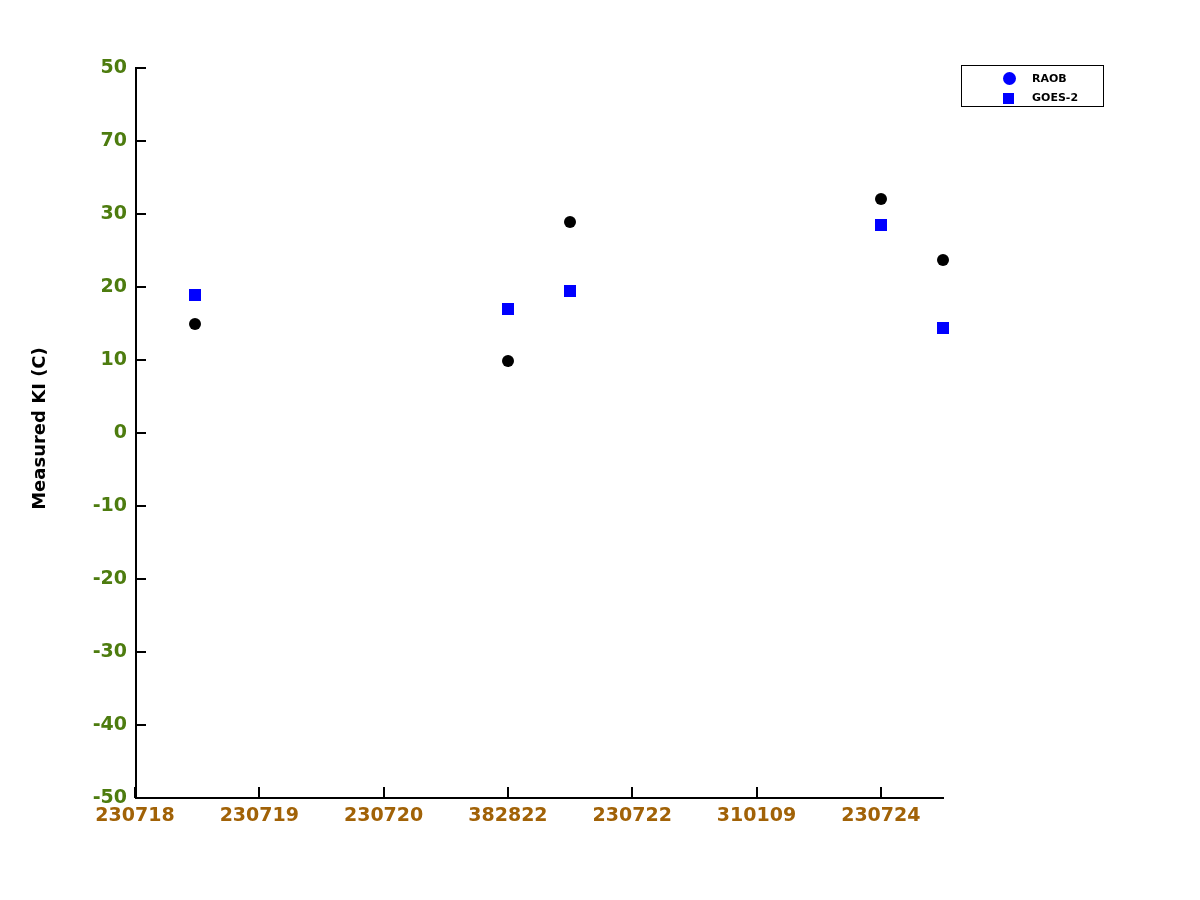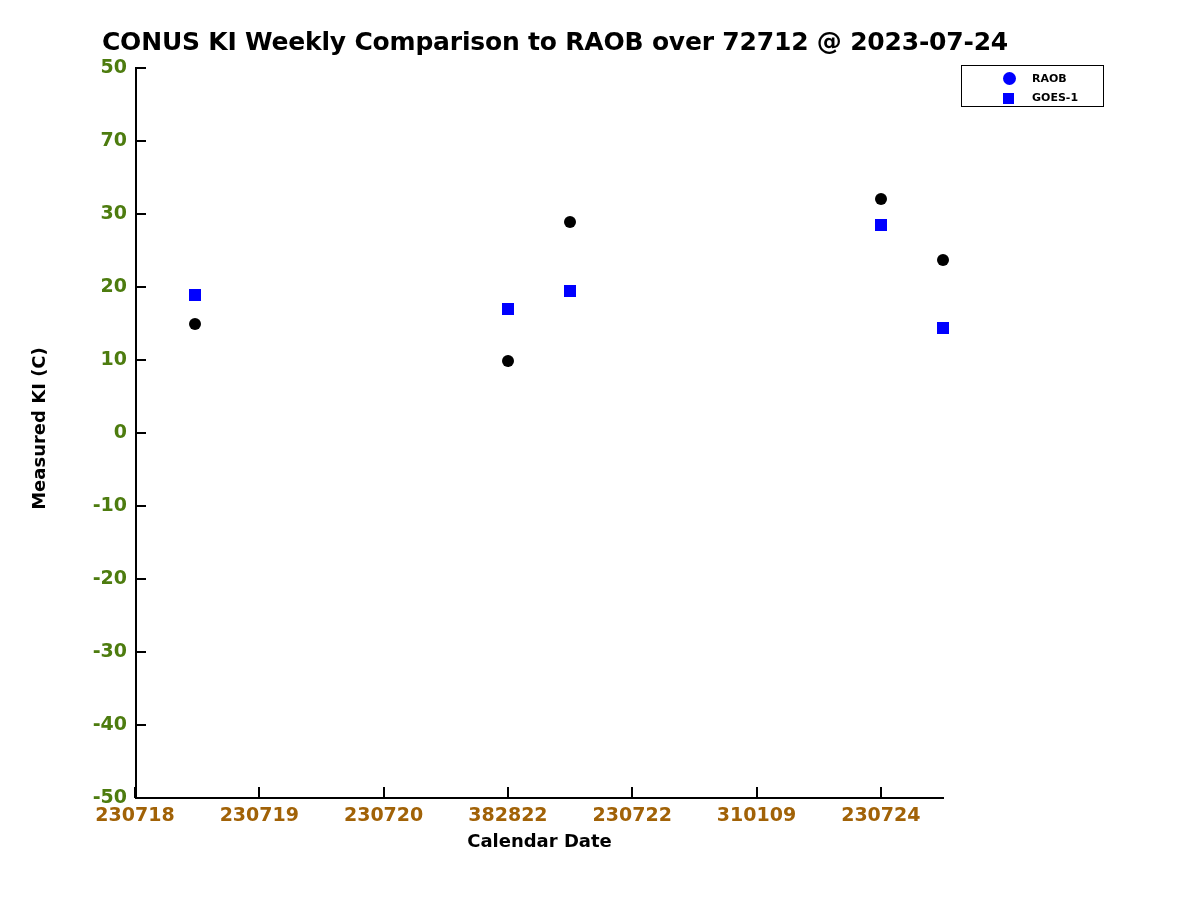--- a/index.html
+++ b/index.html
@@ -149,21 +149,20 @@
     color: #000000;
     font-family: "DejaVu Sans", sans-serif;
     white-space: nowrap;
   }
 </style>
 </head>
 <body>
 
 <div id="figure">
 
-  <div class="chart-title">CONUS KI Weekly Comparison to RAOB over 72712 @ 2023-07-24</div>
 
   <div id="axis-left"></div>
   <div id="axis-bottom"></div>
 
   <div id="y-ticks">
       <div class="ytick" style="top: 67px;"></div>
       <div class="ytick-label" style="top: 55px; left: 27px; right: auto;">50</div>
       <div class="ytick" style="top: 140px;"></div>
       <div class="ytick-label" style="top: 128px; left: 27px; right: auto;">70</div>
       <div class="ytick" style="top: 213px;"></div>
@@ -208,27 +207,26 @@
       <div class="marker circle" title="RAOB: 28.9" style="width: 12px; height: 12px; background: rgb(0, 0, 0); left: 429.077px; top: 148.03px;"></div>
       <div class="marker circle" title="RAOB: 32" style="width: 12px; height: 12px; background: rgb(0, 0, 0); left: 739.846px; top: 125.4px;"></div>
       <div class="marker circle" title="RAOB: 23.7" style="width: 12px; height: 12px; background: rgb(0, 0, 0); left: 802px; top: 185.99px;"></div>
       <div class="marker square" title="GOES-16: 18.9" style="width: 12px; height: 12px; background: rgb(0, 0, 255); left: 53.6677px; top: 221.03px;"></div>
       <div class="marker square" title="GOES-16: 17" style="width: 12px; height: 12px; background: rgb(0, 0, 255); left: 366.923px; top: 234.9px;"></div>
       <div class="marker square" title="GOES-16: 19.4" style="width: 12px; height: 12px; background: rgb(0, 0, 255); left: 429.077px; top: 217.38px;"></div>
       <div class="marker square" title="GOES-16: 28.5" style="width: 12px; height: 12px; background: rgb(0, 0, 255); left: 739.846px; top: 150.95px;"></div>
       <div class="marker square" title="GOES-16: 14.4" style="width: 12px; height: 12px; background: rgb(0, 0, 255); left: 802px; top: 253.88px;"></div>
     </div>
 
-  <div id="xlabel">Calendar Date</div>
   <div id="ylabel">Measured KI (C)</div>
 
   <div id="legend">
       <div class="legend-row" style="top: 3px;">
         <div class="legend-swatch" style="width: 13px; height: 13px; background: rgb(0, 0, 255); top: 3px; border-radius: 50%; position: absolute;"></div>
         <div class="legend-label">RAOB</div>
       </div>
       <div class="legend-row" style="top: 22px;">
         <div class="legend-swatch" style="width: 11px; height: 11px; background: rgb(0, 0, 255); top: 5px; position: absolute;"></div>
-        <div class="legend-label">GOES-1</div>
+        <div class="legend-label">GOES-2</div>
       </div>
     </div>
 
 </div>
 
 </body></html>

